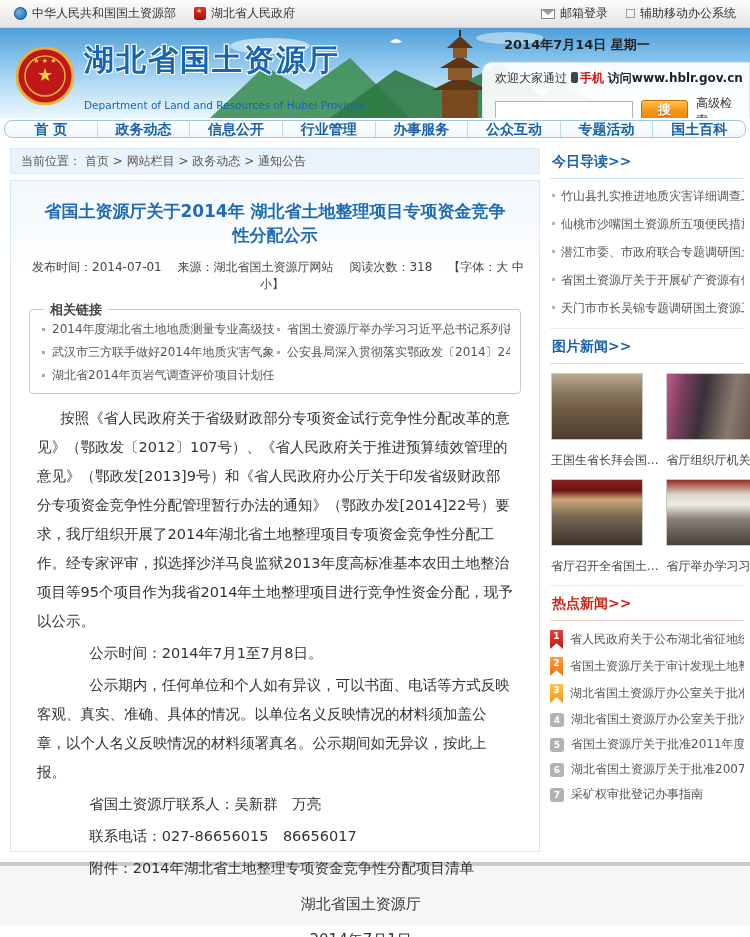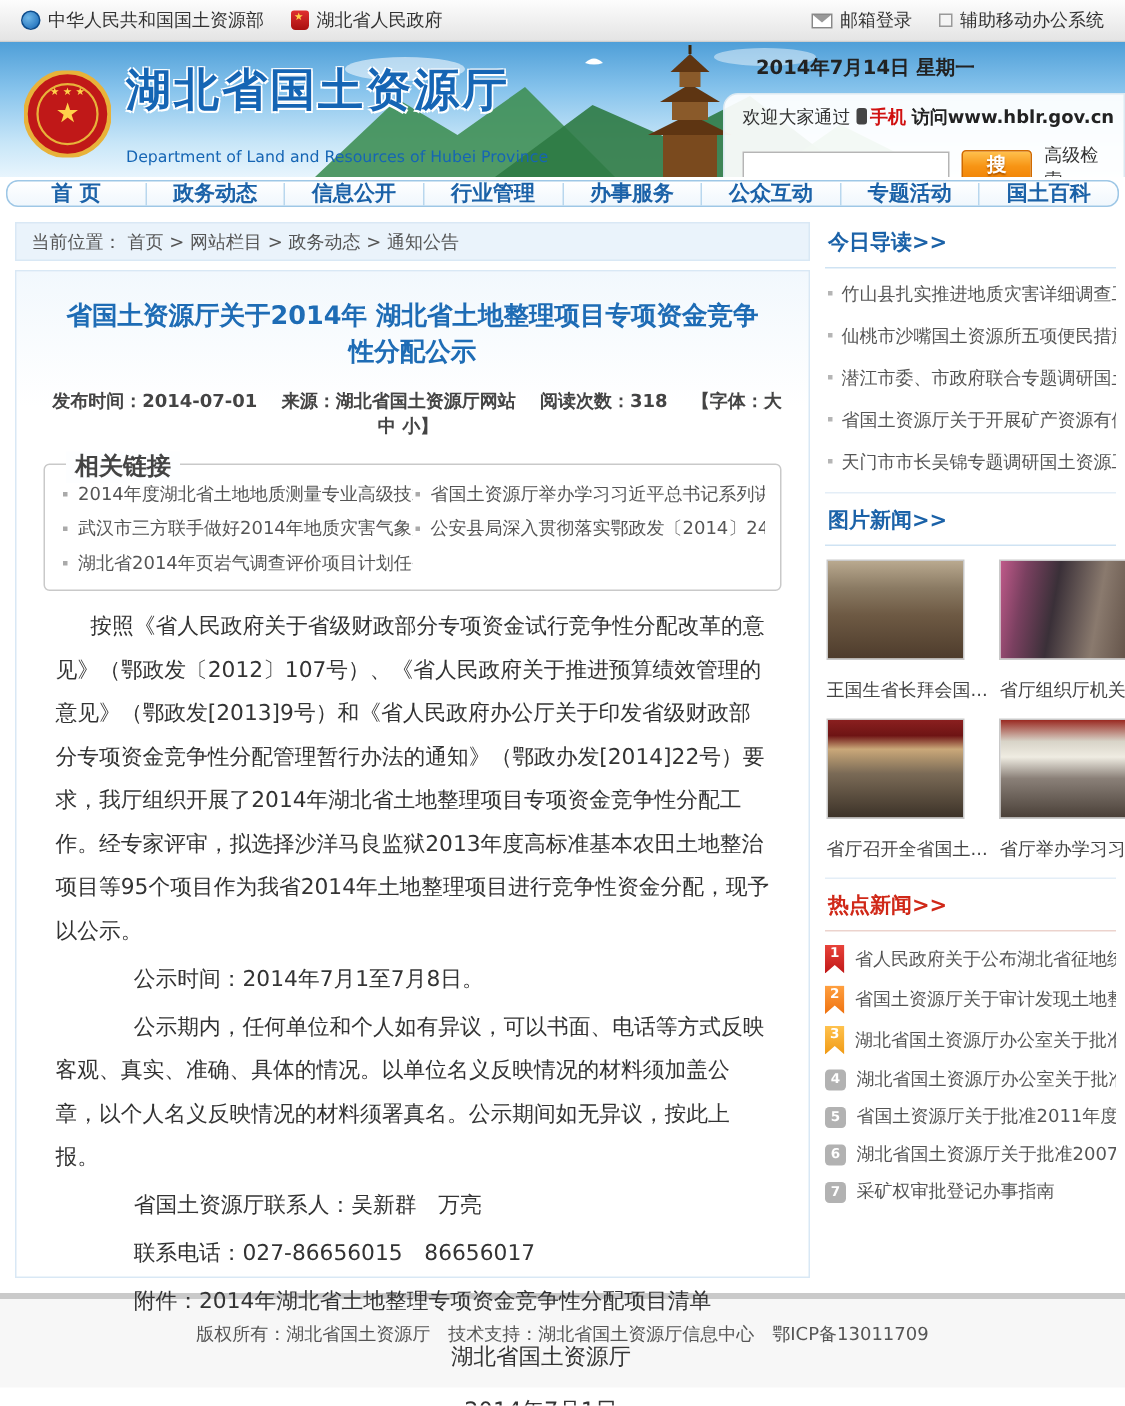--- a/index.html
+++ b/index.html
@@ -55,27 +55,27 @@
   .sidebar { width:194px; font-size:12px; }
 
   .breadcrumb { background:#eaf3fb; border:1px solid #d9e8f5; height:26px; display:flex;
     align-items:center; padding:0 10px; font-size:12px; color:#555;text-align:right; }
   .breadcrumb .bc-path { color:#555; cursor:pointer; margin-left:4px; }
 
   .article-box { border:1px solid #d9e8f5; margin-top:6px; height:672px; padding:10px 12px 8px;
     background:linear-gradient(#f2f8fd,#ffffff 90px); }
   .article-title { color:#1e6cb5; font-size:17px; font-weight:bold; text-align:center;
     line-height:24px; margin:8px 18px 12px; }
-  .article-meta { text-align:center; font-size:12px; color:#444; margin-bottom:6px;font-weight:bold; }
+  .article-meta { text-align:center; font-size:12px; color:#444; margin-bottom:6px; }
   .article-meta span { margin:0 6px; }
   .meta-font { cursor:pointer; }
 
   .related { border:1px solid #c9c9c9; border-radius:4px; margin:16px 6px 2px; padding:8px 10px 6px; position:relative; }
   .related-title { position:absolute; top:-9px; left:14px; background:#fdfeff; padding:0 6px;
-    font-size:16px; font-weight:bold; color:#444; }
+    font-size:13px; font-weight:bold; color:#444; }
   .related-cols { display:flex; }
   .rel-col { width:50%; }
   .rel-item { font-size:12px; color:#555; line-height:23px; white-space:nowrap; overflow:hidden;
     cursor:pointer; padding-left:12px; position:relative; }
   .rel-item::before { content:""; position:absolute; left:2px; top:10px; width:3px; height:3px; background:#aaa; }
 
   .article-body { padding:8px 14px 0; font-size:14.5px; color:#333; }
   .para { line-height:29px; margin-bottom:3px; }
   .ind-sm { text-indent:1.6em; }
   .ind-lg { text-indent:3.6em; }
@@ -317,14 +317,13 @@
       </div>
       <div class="hot-item">
         <span class="badge sq">7</span>
         <span class="hot-text">采矿权审批登记办事指南</span>
       </div>
     </div>
   </div>
 </div>
 
 <div class="footer">
-  <div>版权所有：湖北省国土资源厅　技术支持：湖北省国土资源厅信息中心　鄂ICP备13011709</div>
 </div>
 
 </body></html>

